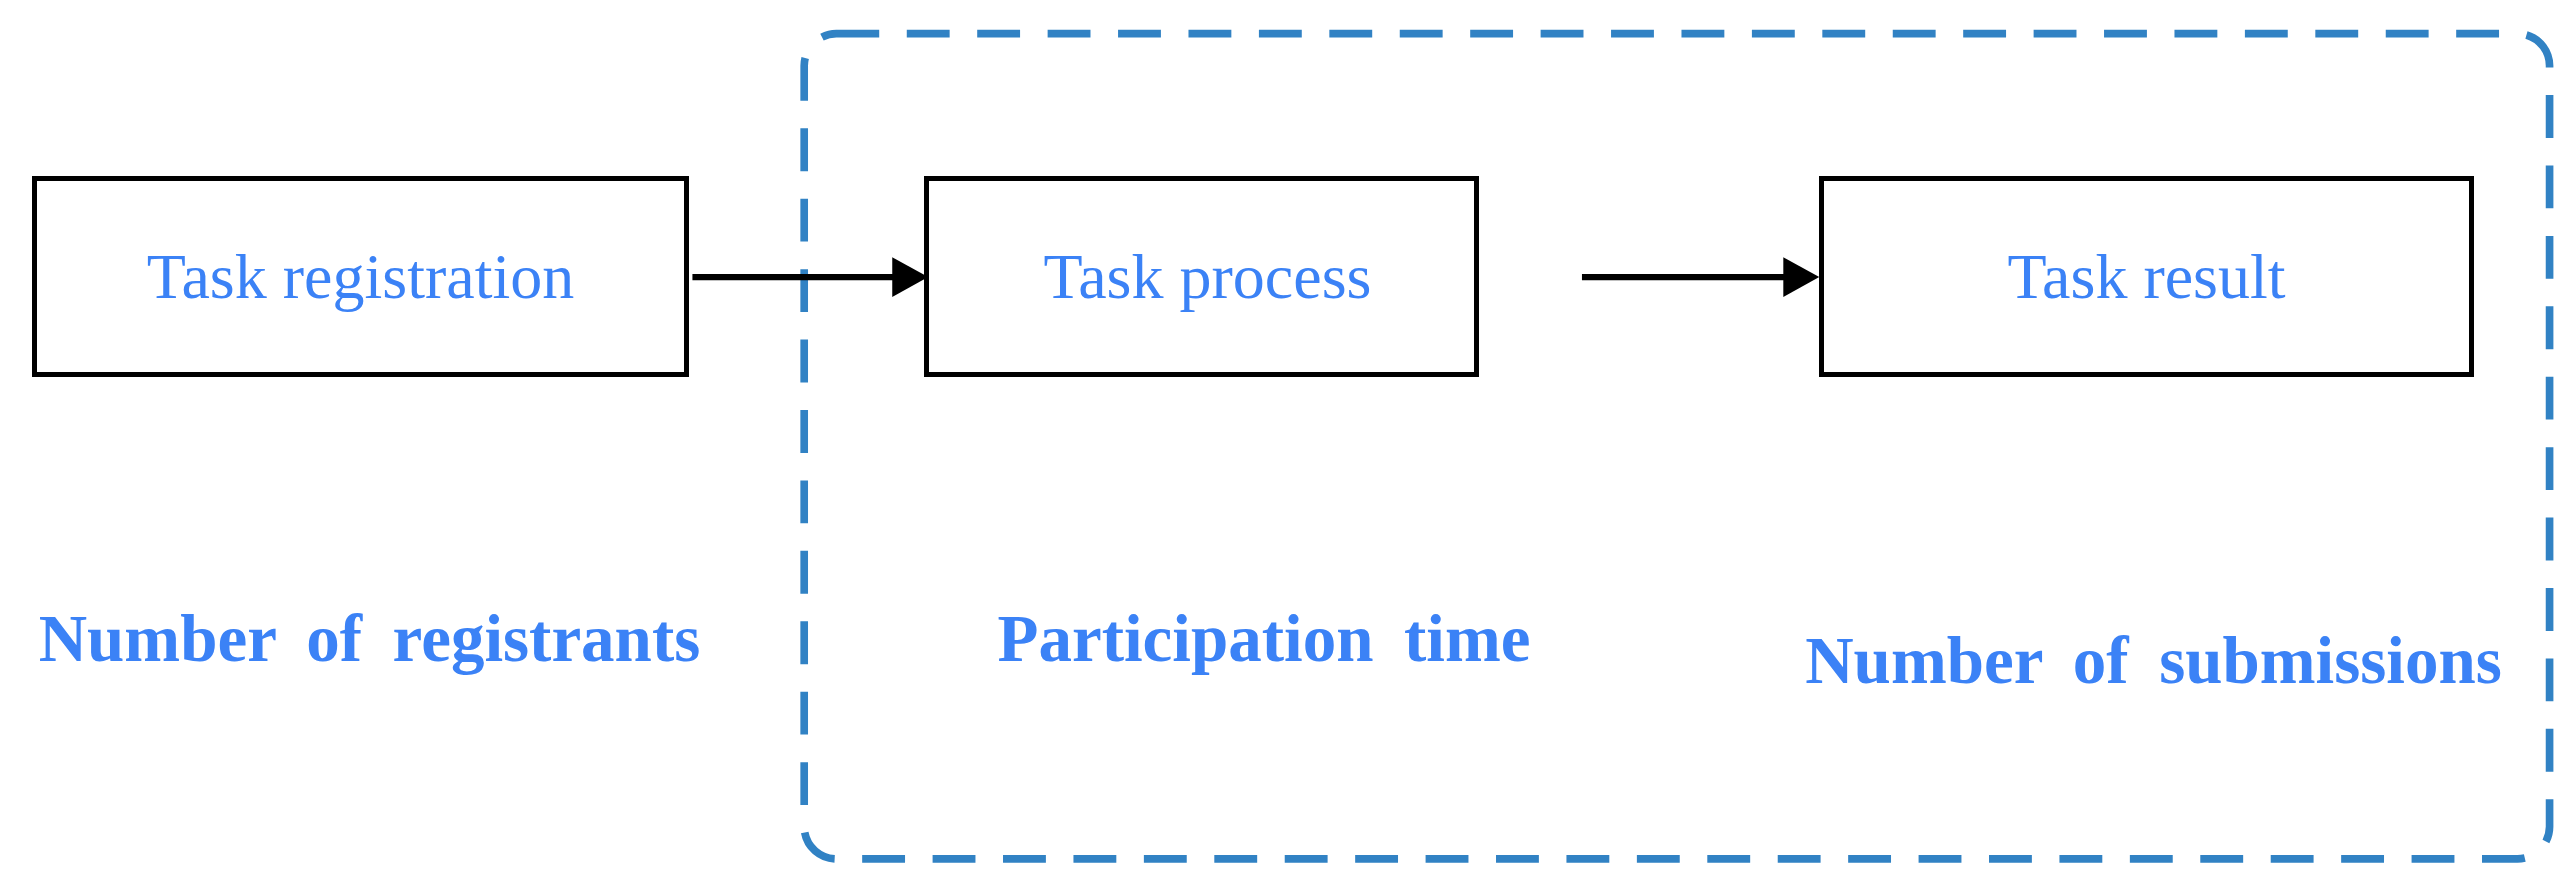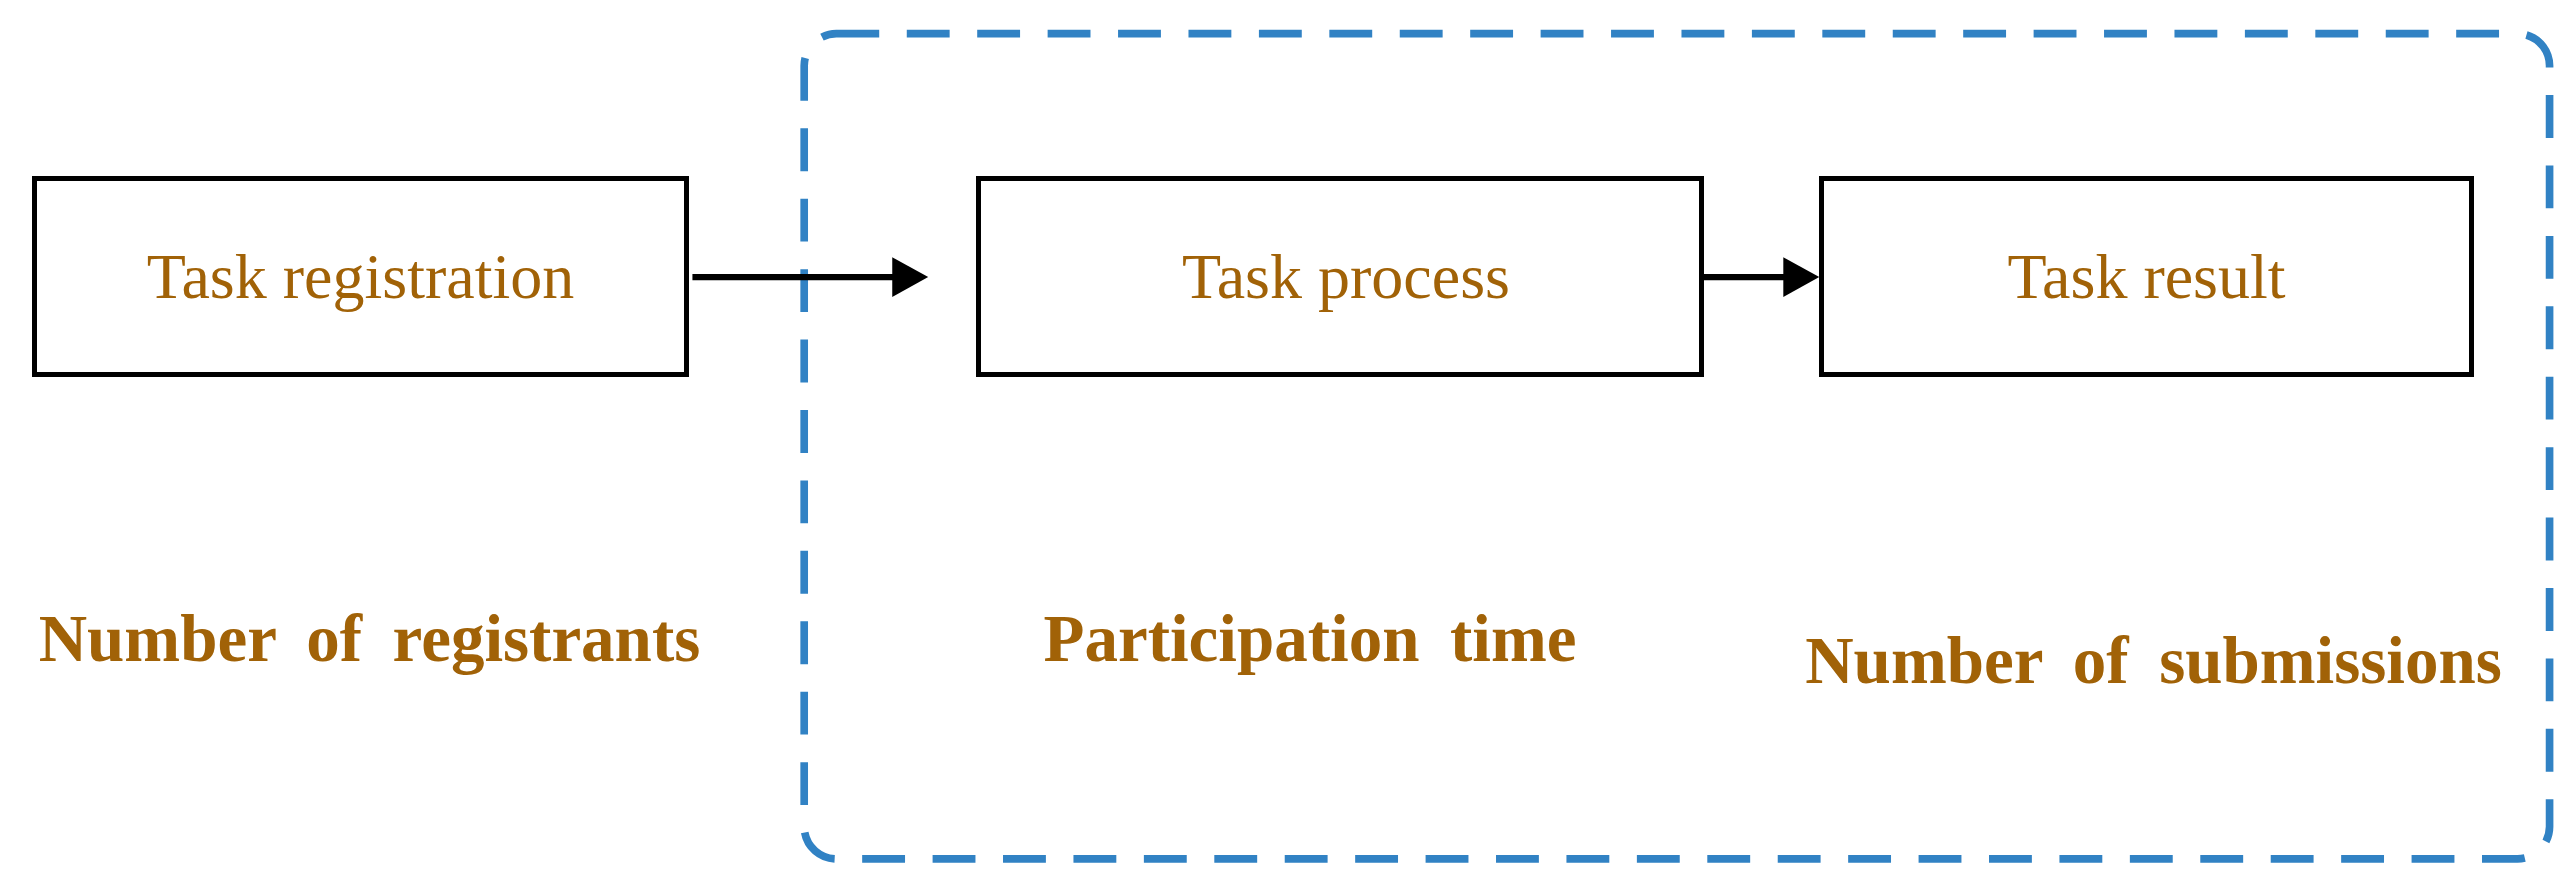--- a/index.html
+++ b/index.html
@@ -6,21 +6,21 @@
     margin: 0;
     padding: 0;
     background: #FFFFFF;
   }
   #canvas {
     position: relative;
     width: 2576px;
     height: 888px;
     background: #FFFFFF;
     font-family: "Liberation Serif", serif;
-    color: #a16207;
+    color: #3b82f6;
     overflow: hidden;
   }
   #overlay {
     position: absolute;
     left: 0;
     top: 0;
     width: 2576px;
     height: 888px;
   }
   .node {
@@ -31,35 +31,35 @@
     border: 5.4px solid #000000;
     background: #FFFFFF;
     display: flex;
     align-items: center;
     justify-content: center;
     font-size: 64px;
     line-height: 1;
     white-space: nowrap;
   }
   #node-registration { left: 32px;   width: 657px; }
-  #node-process      { left: 976px; width: 728px; padding-left: 12px; }
+  #node-process      { left: 924px; width: 555px; padding-left: 12px; }
   #node-result       { left: 1819px; width: 655px; text-align: right; }
 
   .metric {
     position: absolute;
     top: 605px;
     font-size: 67px;
     font-weight: bold;
     line-height: 1;
     text-align: center;
     word-spacing: 13.8px;
     white-space: nowrap;
   }
   #metric-registrants   { left: 0px;    width: 739px; }
-  #metric-participation { left: 950px; width: 720px; }
+  #metric-participation { left: 904px; width: 720px; }
   #metric-submissions   { left: 1784px; width: 739px; margin-top: 22px; }
 </style>
 </head>
 <body>
 
 <div id="canvas">
 
   <svg id="overlay" viewBox="0 0 3364 1160" xmlns="http://www.w3.org/2000/svg">
 
     <rect x="1050" y="44" width="2280" height="1078" rx="42" ry="42" fill="none" stroke="#3182C4" stroke-width="10" stroke-dasharray="56 36"></rect>

